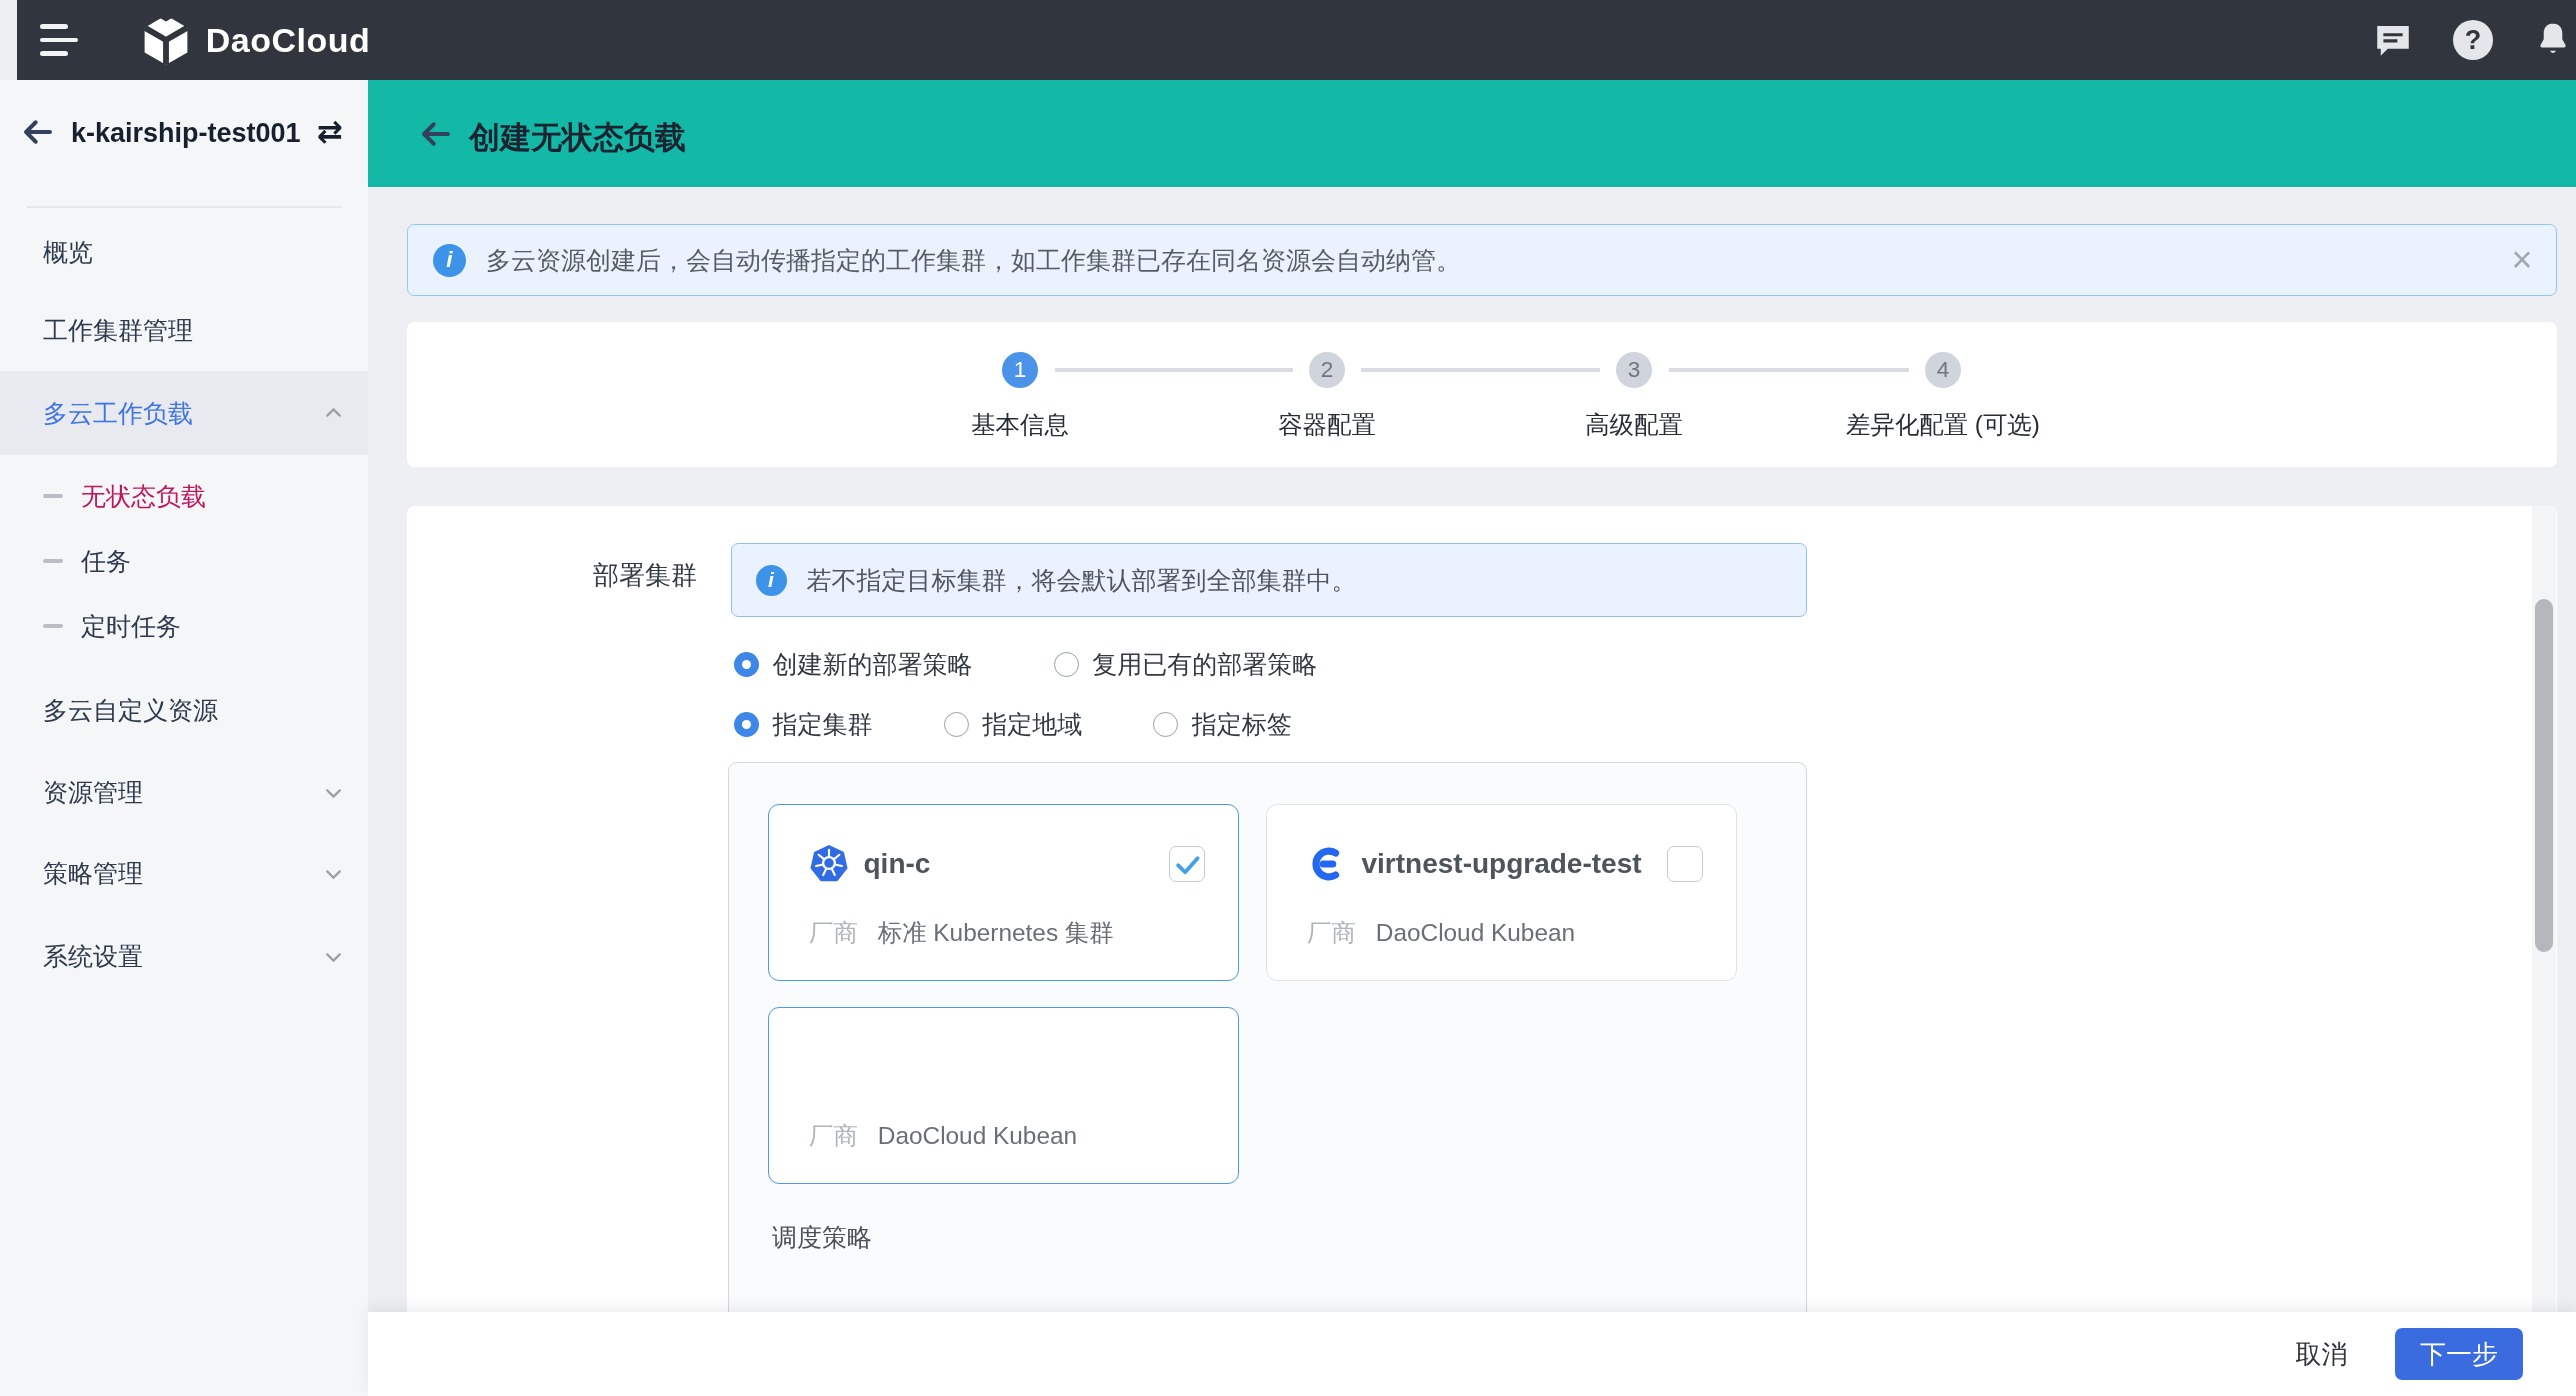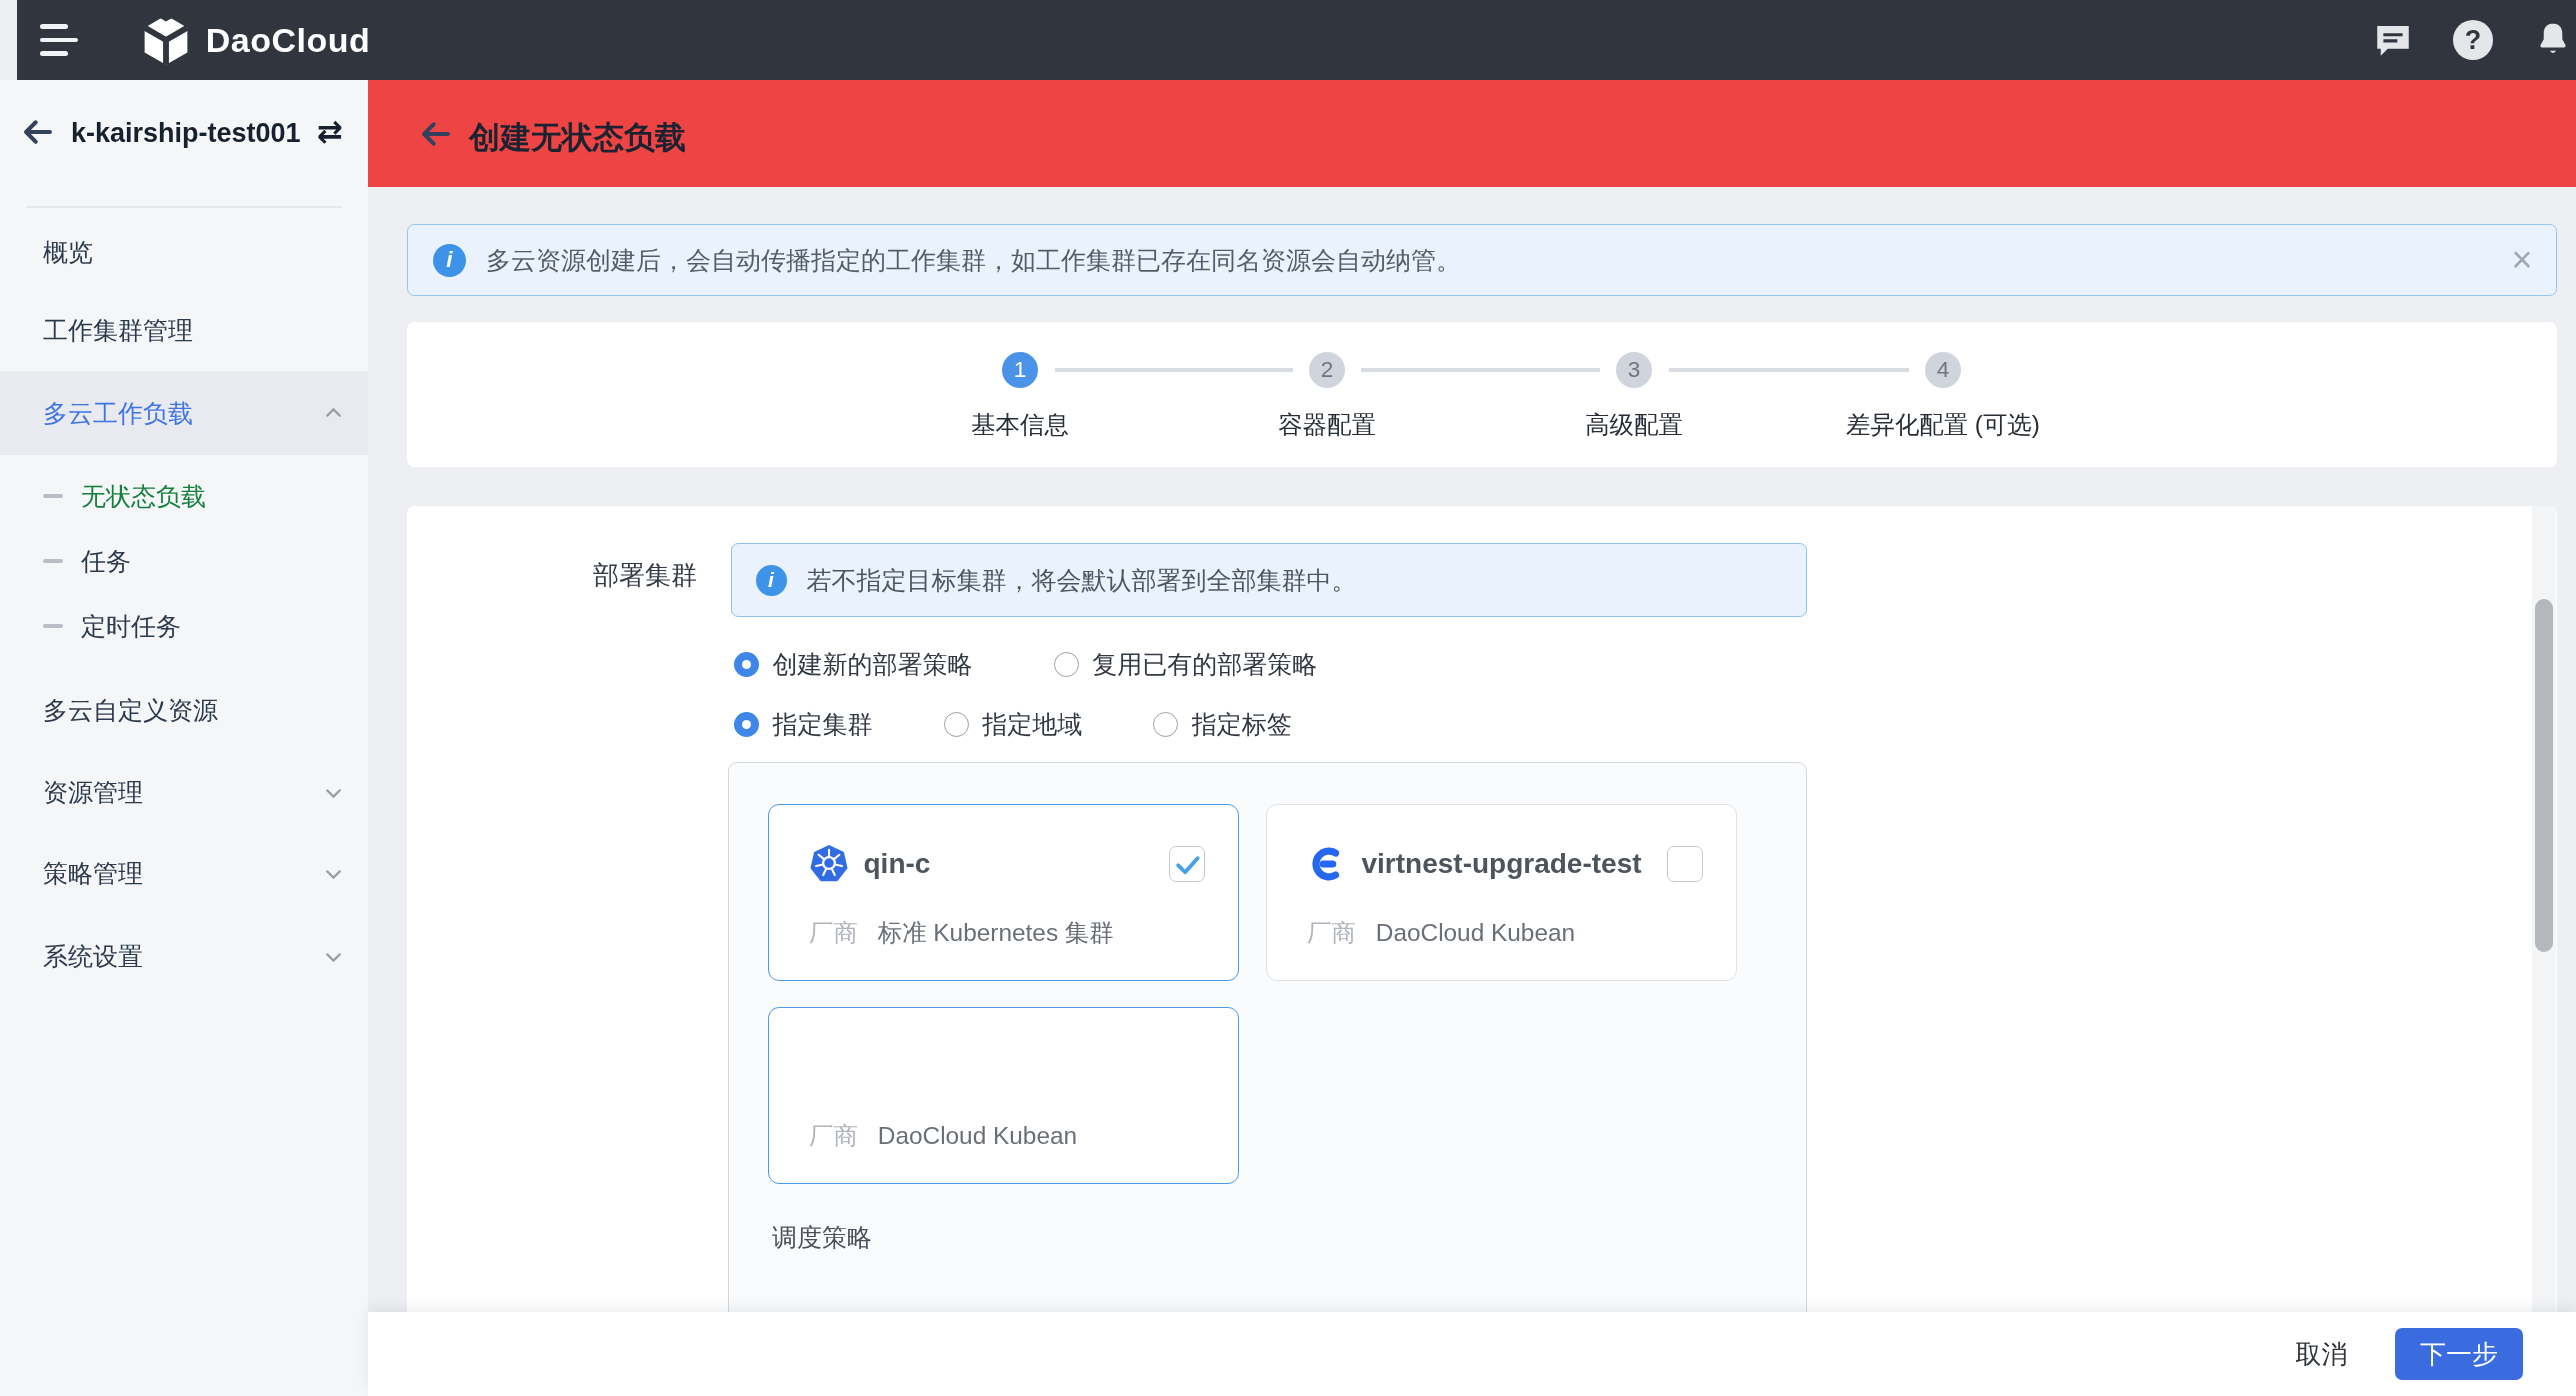--- a/index.html
+++ b/index.html
@@ -25,24 +25,24 @@
   .side-back { position:absolute; left:20px; top:34px; width:36px; height:36px; cursor:pointer; }
   .side-title { position:absolute; left:71px; top:38px; font-size:27px; font-weight:bold; color:#16202e; }
   .side-swap { position:absolute; left:317px; top:33px; font-size:31px; font-weight:bold; color:#16202e; cursor:pointer; }
   .side-divider { position:absolute; left:27px; top:126px; width:315px; height:1.8px; background:#e5e7eb; }
   .menu-item { position:absolute; left:0; width:368px; height:36px; display:flex; align-items:center; padding-left:43px; font-size:25px; color:#2d3a4d; cursor:pointer; }
   .menu-item .chev { position:absolute; right:22px; }
   .menu-item.active-parent-row { height:84px; background:#e8eaf0; }
   .menu-item.active-parent-row .lbl { color:#3f74e4; }
   .menu-sub { position:absolute; left:0; width:368px; height:36px; display:flex; align-items:center; padding-left:43px; font-size:25px; color:#2d3a4d; cursor:pointer; }
   .menu-sub .dash { width:20px; height:4.5px; border-radius:2.7px; background:#b9bdc5; margin-right:18px; }
-  .menu-sub.active .lbl { color:#15803d; }
-
-  
-  .main-header { position:absolute; left:368px; top:80px; width:2208px; height:108px; background:#ef4444; }
+  .menu-sub.active .lbl { color:#be185d; }
+
+  
+  .main-header { position:absolute; left:368px; top:80px; width:2208px; height:108px; background:#14b8a6; }
   .mh-back { position:absolute; left:50px; top:36px; width:36px; height:36px; cursor:pointer; }
   .mh-title { position:absolute; left:101px; top:37px; font-size:31px; font-weight:bold; color:#1b2330; }
 
   
   .content { position:absolute; left:368px; top:187px; width:2208px; height:1124px; background:#edeff2; }
 
   .banner { position:absolute; left:39px; top:37px; width:2150px; height:72px; background:#eaf3fd; border:1.8px solid #92c5f1; border-radius:7.2px; display:flex; align-items:center; }
   .info-ic { width:33px; height:33px; border-radius:50%; background:#3d93e8; color:#ffffff; font-size:22.6px; font-weight:bold; font-style:italic; display:flex; align-items:center; justify-content:center; flex:0 0 auto; }
   .banner .info-ic { margin-left:25px; }
   .banner-text { margin-left:20px; font-size:25px; color:#565c65; }

